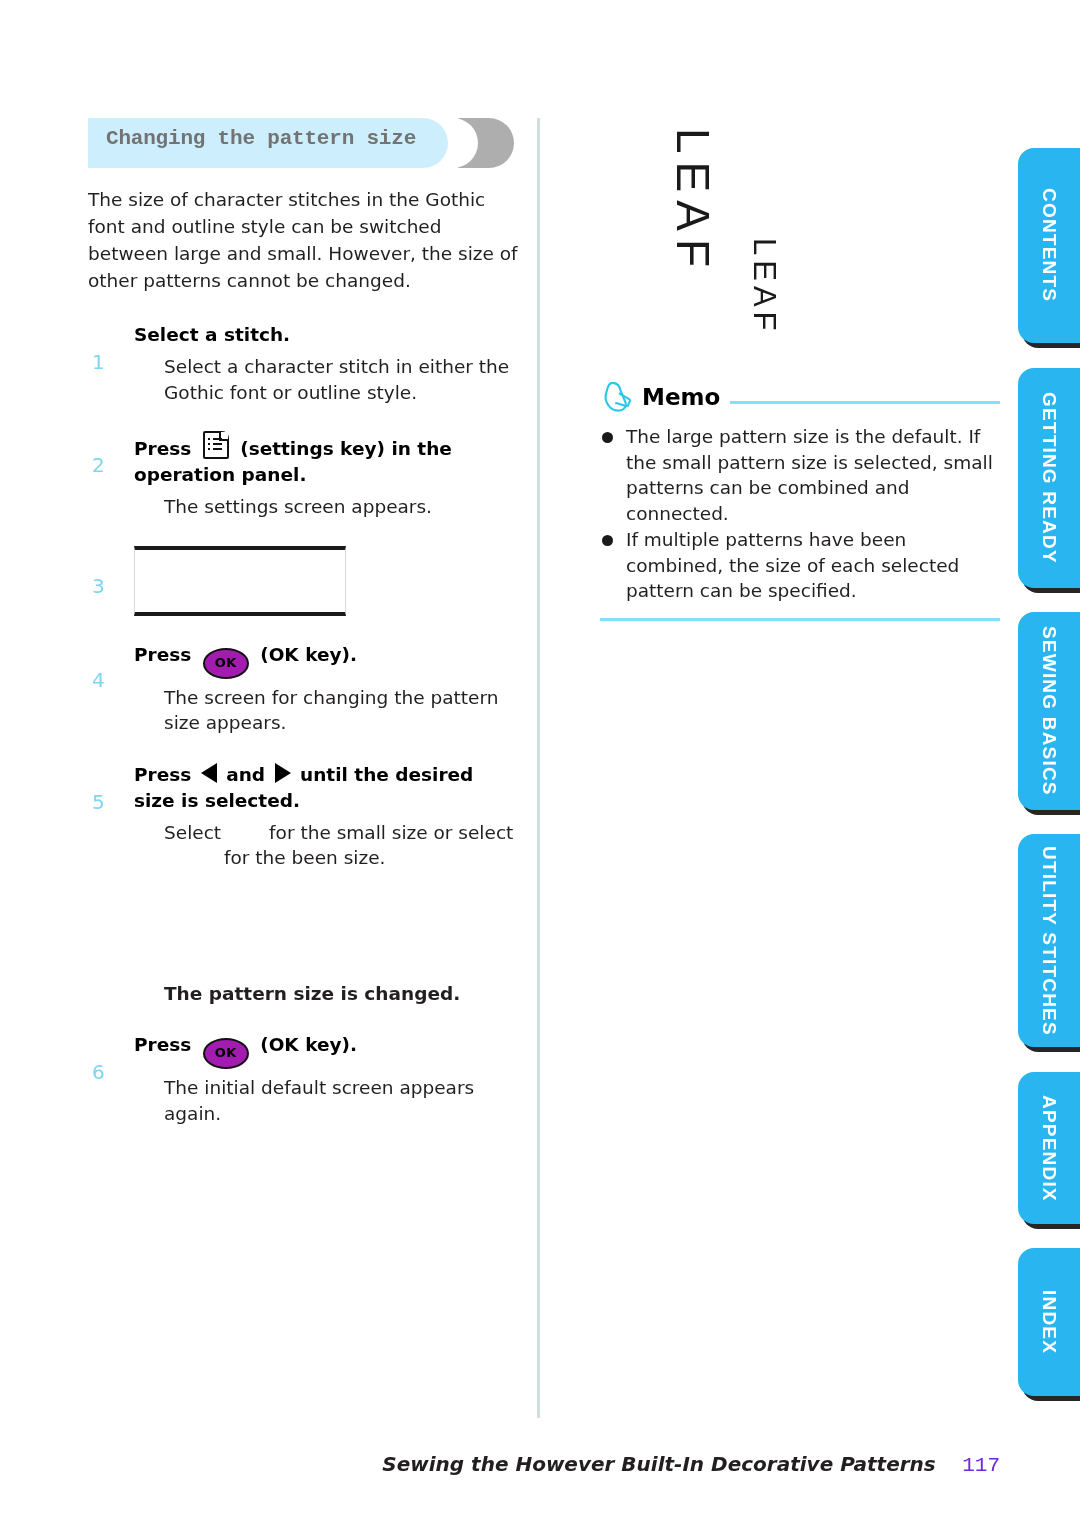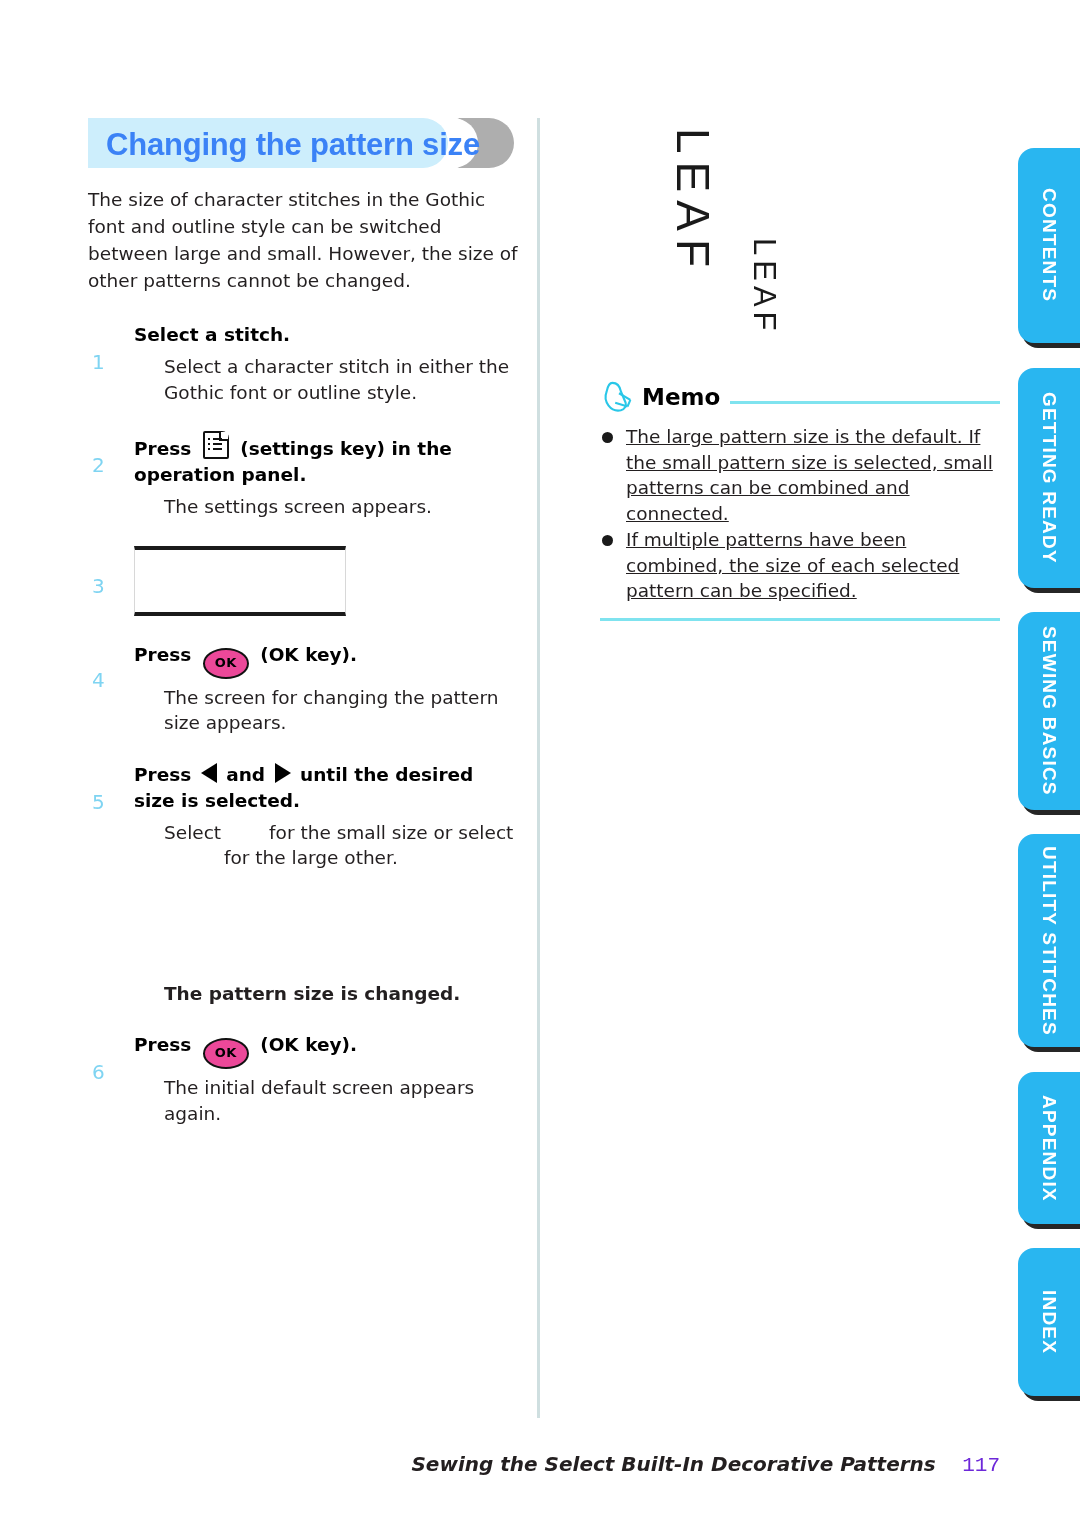--- a/index.html
+++ b/index.html
@@ -80,25 +80,25 @@
     top: -2px;
     width: 34px;
     height: 54px;
     background: #ffffff;
     border-radius: 0 27px 27px 0;
   }
   .banner-title {
     position: absolute;
     left: 18px;
     top: 9px;
-    font-size: 31px;
+    font-size: 21px;
     font-weight: bold;
     letter-spacing: -0.2px;
-    color: #3b82f6;
-    font-family: Liberation Sans, sans-serif;
+    color: #737373;
+    font-family: Liberation Mono, monospace;
   }
 
   
   .intro {
     font-family: "DejaVu Sans", sans-serif;
     font-size: 18.5px;
     line-height: 27px;
     color: #231f20;
     width: 432px;
     margin-top: 4px;
@@ -177,21 +177,21 @@
     border: 2px solid #111;
     border-radius: 50%;
     text-align: center;
     font-size: 13px;
     font-weight: bold;
     font-family: "DejaVu Sans", sans-serif;
     letter-spacing: 0.5px;
     vertical-align: -6px;
     margin: 0 5px;
     color: #000;
-    background: #ec4899;
+    background: #a21caf;
   }
 
   .arrow {
     display: inline-block;
     width: 0; height: 0;
     margin: 0 3px;
     vertical-align: -1px;
   }
   .arrow.up    { border-left: 10px solid transparent; border-right: 10px solid transparent; border-bottom: 16px solid #000; }
   .arrow.down  { border-left: 10px solid transparent; border-right: 10px solid transparent; border-top: 16px solid #000; vertical-align: 1px;}
@@ -251,21 +251,20 @@
     letter-spacing: 5px;
     color: #1a1a1a;
     white-space: nowrap;
     font-weight: 300;
   }
 
   
   .memo {
     position: relative;
     margin-top: 26px;
-    text-decoration: underline;
   }
   .memo-head {
     position: relative;
     height: 34px;
   }
   .memo-icon {
     position: absolute;
     left: 0; top: -4px;
     width: 38px; height: 36px;
   }
@@ -431,21 +430,21 @@
       <div class="step" style="margin-top:26px;">
         <div class="step-num" style="top:30px;">5</div>
         <div class="step-head">
           <span>Press</span>
           <span class="arrow left"></span>
           <span>and</span>
           <span class="arrow right"></span>
           <span>until the desired size is selected.</span>
         </div>
         <div class="step-body">
-          <span>Select</span><span class="gap-sm"></span><span>for the small size or select</span><span class="gap-lg"></span><span>for the large other.</span>
+          <span>Select</span><span class="gap-sm"></span><span>for the small size or select</span><span class="gap-lg"></span><span>for the been size.</span>
         </div>
         <div class="spacer-blank"></div>
         <div class="step-body" style="margin-top:0;font-weight:bold;">The pattern size is changed.</div>
       </div>
 
       <div class="step" style="margin-top:26px;">
         <div class="step-num" style="top:30px;">6</div>
         <div class="step-head">
           <span>Press</span>
           <span class="ico-ok">OK</span>
@@ -500,18 +499,18 @@
     <div class="tab" style="top: 1072px; height: 152px;">
       <span>APPENDIX</span>
     </div>
     <div class="tab" style="top: 1248px; height: 148px;">
       <span>INDEX</span>
     </div>
   </div>
 
   <div id="footer">
     <div class="footer-inner">
-      <span class="footer-title">Sewing the Select Built-In Decorative Patterns</span>
+      <span class="footer-title">Sewing the However Built-In Decorative Patterns</span>
       <span class="footer-page">117</span>
     </div>
   </div>
 
 </div>
 
 </body></html>

